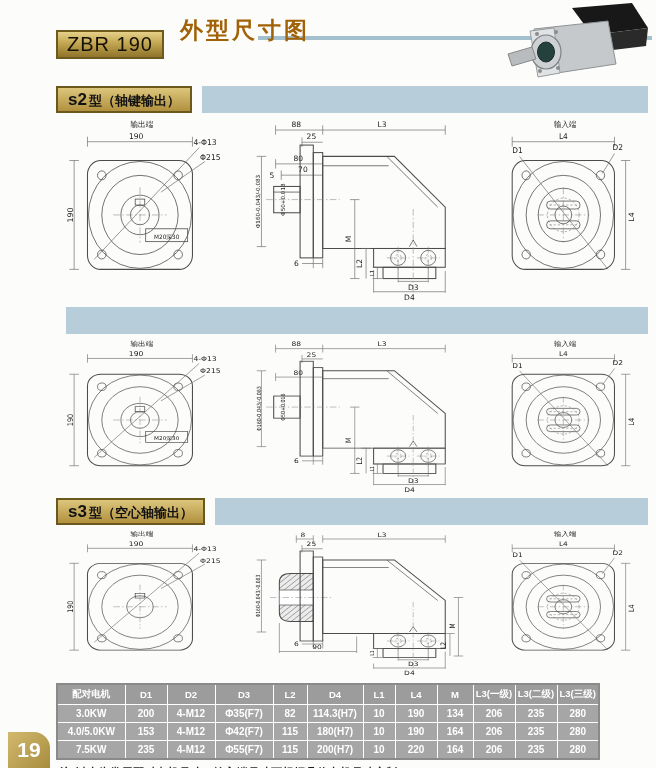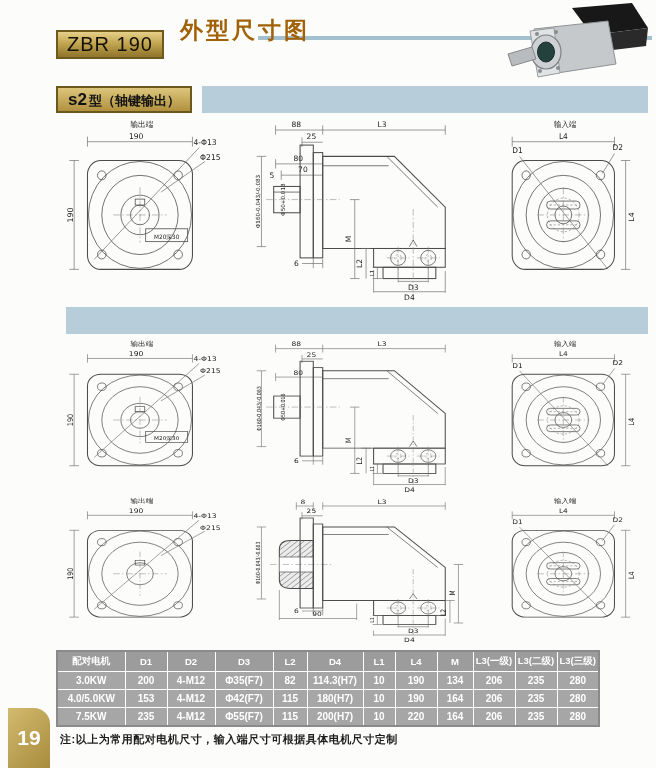--- a/index.html
+++ b/index.html
@@ -41,21 +41,21 @@
     border-collapse:collapse;table-layout:fixed;width:542px;
     background:#a6a6a6;border:2px solid #8a8a8a;
   }
   table[data-name="spec-table"] th, table[data-name="spec-table"] td{
     border:1px solid #fff;color:#fff;text-align:center;vertical-align:middle;
     font-weight:bold;font-size:10px;padding:3px 0;white-space:nowrap;overflow:hidden;
   }
   table[data-name="spec-table"] th{background:#9c9c9c;font-size:9.5px;}
   .note{margin:5px 0 0 60px;font-size:11px;font-weight:bold;color:#1c1c1c;letter-spacing:.5px;}
   .page-tab{
-    position:absolute;left:8px;bottom:0;width:42px;height:60px;
+    position:absolute;left:8px;bottom:0;width:42px;height:36px;
     border-radius:0 16px 0 0;background:linear-gradient(135deg,#d2ba6e,#a88c3e);
     color:#fff;font-size:21px;font-weight:bold;display:flex;align-items:center;justify-content:center;
   }
 </style>
 </head>
 <body>
 
 <div class="header" data-name="page-header">
   <div class="hline" data-name="header-divider-line"></div>
   <div class="badge" data-name="model-badge">ZBR 190</div>
@@ -276,20 +276,27 @@
         <circle class="o2" cx="135" cy="141" r="4.5" data-name="bolt-hole"></circle>
       <path class="d" d="M48 42L143 156"></path>
         <path class="d" d="M150 39l-13 20"></path>
       <text x="40" y="38">D1</text>
       <text x="148" y="35">D2</text>
     </svg>
   </div>
 </div>
 
 <div data-name="section-s3">
+  <div class="sec-head" style="margin-top:4px;">
+    <div class="sec-label" data-name="section-label-s3">
+      <span class="sec-code" data-name="section-code">s3</span>
+      <span class="sec-name" data-name="section-name">型（空心轴输出）</span>
+    </div>
+    <div class="sec-bar" data-name="section-bar"></div>
+  </div>
   <div class="drawings">
     <svg class="dwg" data-name="drawing-output-end-s3" width="180" height="150" viewBox="0 0 180 190" preserveAspectRatio="none">
       <text x="90" y="12" text-anchor="middle" data-name="view-title">输出端</text>
       <path class="d" d="M33 27H143M33 22v10M143 22v10"></path>
       <text x="84" y="24" text-anchor="middle">190</text>
       <path class="d" d="M19 46V156M14 46h10M14 156h10"></path>
       <text x="15" y="104" text-anchor="middle" transform="rotate(-90 15 101)">190</text>
       <rect class="o" x="33" y="46" width="110" height="110" rx="14" data-name="flange-outline"></rect>
       <circle class="o2" cx="88" cy="101" r="54"></circle>
         <circle class="o2" cx="88" cy="101" r="40"></circle>

